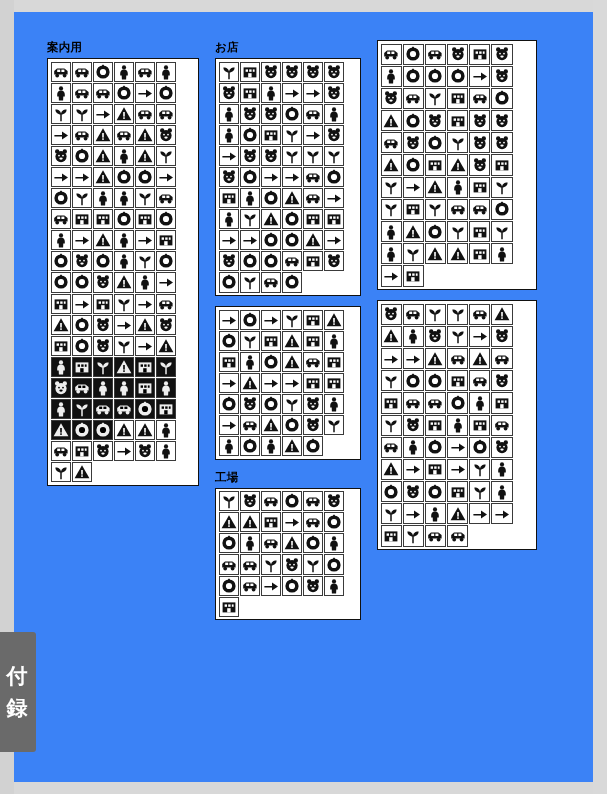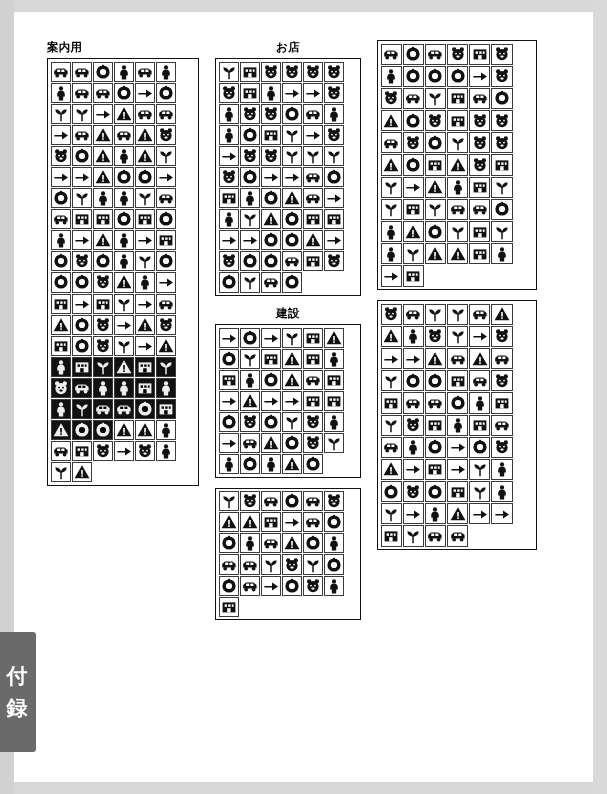--- a/index.html
+++ b/index.html
@@ -12,21 +12,21 @@
     height: 794px;
     position: relative;
     font-family: "DejaVu Sans", sans-serif;
     overflow: hidden;
   }
   .page {
     position: absolute;
     left: 0; top: 0;
     width: 607px;
     height: 794px;
-    background: #ffffff;
+    background: #3b82f6;
     box-sizing: border-box;
   }
   
   .page-shade-left {
     position: absolute;
     left: 0; top: 0;
     width: 14px; height: 794px;
     background: #d2d2d2;
   }
   .page-shade-right {
@@ -44,21 +44,21 @@
     position: absolute;
     left: 0; bottom: 0; width: 607px; height: 12px;
     background: #d8d8d8;
   }
 
   .column {
     position: absolute;
     top: 0;
   }
   .col-1 { left: 47px;  width: 152px; }
-  .col-2 { left: 215px; width: 146px; text-align: center; }
+  .col-2 { left: 215px; width: 146px; }
   .col-3 { left: 377px; width: 160px; }
 
   .section { margin-bottom: 10px; }
 
   .section-title {
     font-size: 11.5px;
     font-weight: bold;
     color: #000;
     line-height: 15px;
     margin-bottom: 3px;
@@ -1469,21 +1469,20 @@
           <div class="cell">
             <svg width="18" height="18" viewBox="0 0 18 18" aria-hidden="true">
               <circle cx="9" cy="9" r="6.6" fill="#111"></circle>
               <circle cx="9" cy="9" r="3.1" fill="#fff"></circle>
               <rect x="8.1" y="1.8" width="1.8" height="3" fill="#111"></rect>
             </svg>
           </div>
         </div>
       </div>
       <div class="section">
-        <div class="section-title">建設</div>
         <div class="grid g7">
           <div class="cell">
             <svg width="18" height="18" viewBox="0 0 18 18" aria-hidden="true">
               <path d="M2.4 9 L10 9 L10 5.6 L16 9.6 L10 13.6 L10 10.4 L2.4 10.4 Z" fill="#111"></path>
             </svg>
           </div>
           <div class="cell">
             <svg width="18" height="18" viewBox="0 0 18 18" aria-hidden="true">
               <circle cx="9" cy="9" r="6.6" fill="#111"></circle>
               <circle cx="9" cy="9" r="3.1" fill="#fff"></circle>
@@ -1771,20 +1770,21 @@
           <div class="cell">
             <svg width="18" height="18" viewBox="0 0 18 18" aria-hidden="true">
               <circle cx="9" cy="9" r="6.6" fill="#111"></circle>
               <circle cx="9" cy="9" r="3.1" fill="#fff"></circle>
               <rect x="8.1" y="1.8" width="1.8" height="3" fill="#111"></rect>
             </svg>
           </div>
         </div>
       </div>
       <div class="section">
+        <div class="section-title">工場</div>
         <div class="grid g7">
           <div class="cell">
             <svg width="18" height="18" viewBox="0 0 18 18" aria-hidden="true">
               <path d="M9 16.2 L9 8.6" stroke="#111" stroke-width="1.5"></path>
               <path d="M9 9.4 C5.4 9.4 3.4 7 3.4 4.4 C7.2 4.4 9 6.4 9 9.4 Z" fill="#111"></path>
               <path d="M9 9.4 C12.6 9.4 14.6 7 14.6 4.4 C10.8 4.4 9 6.4 9 9.4 Z" fill="#111"></path>
             </svg>
           </div>
           <div class="cell">
             <svg width="18" height="18" viewBox="0 0 18 18" aria-hidden="true">

